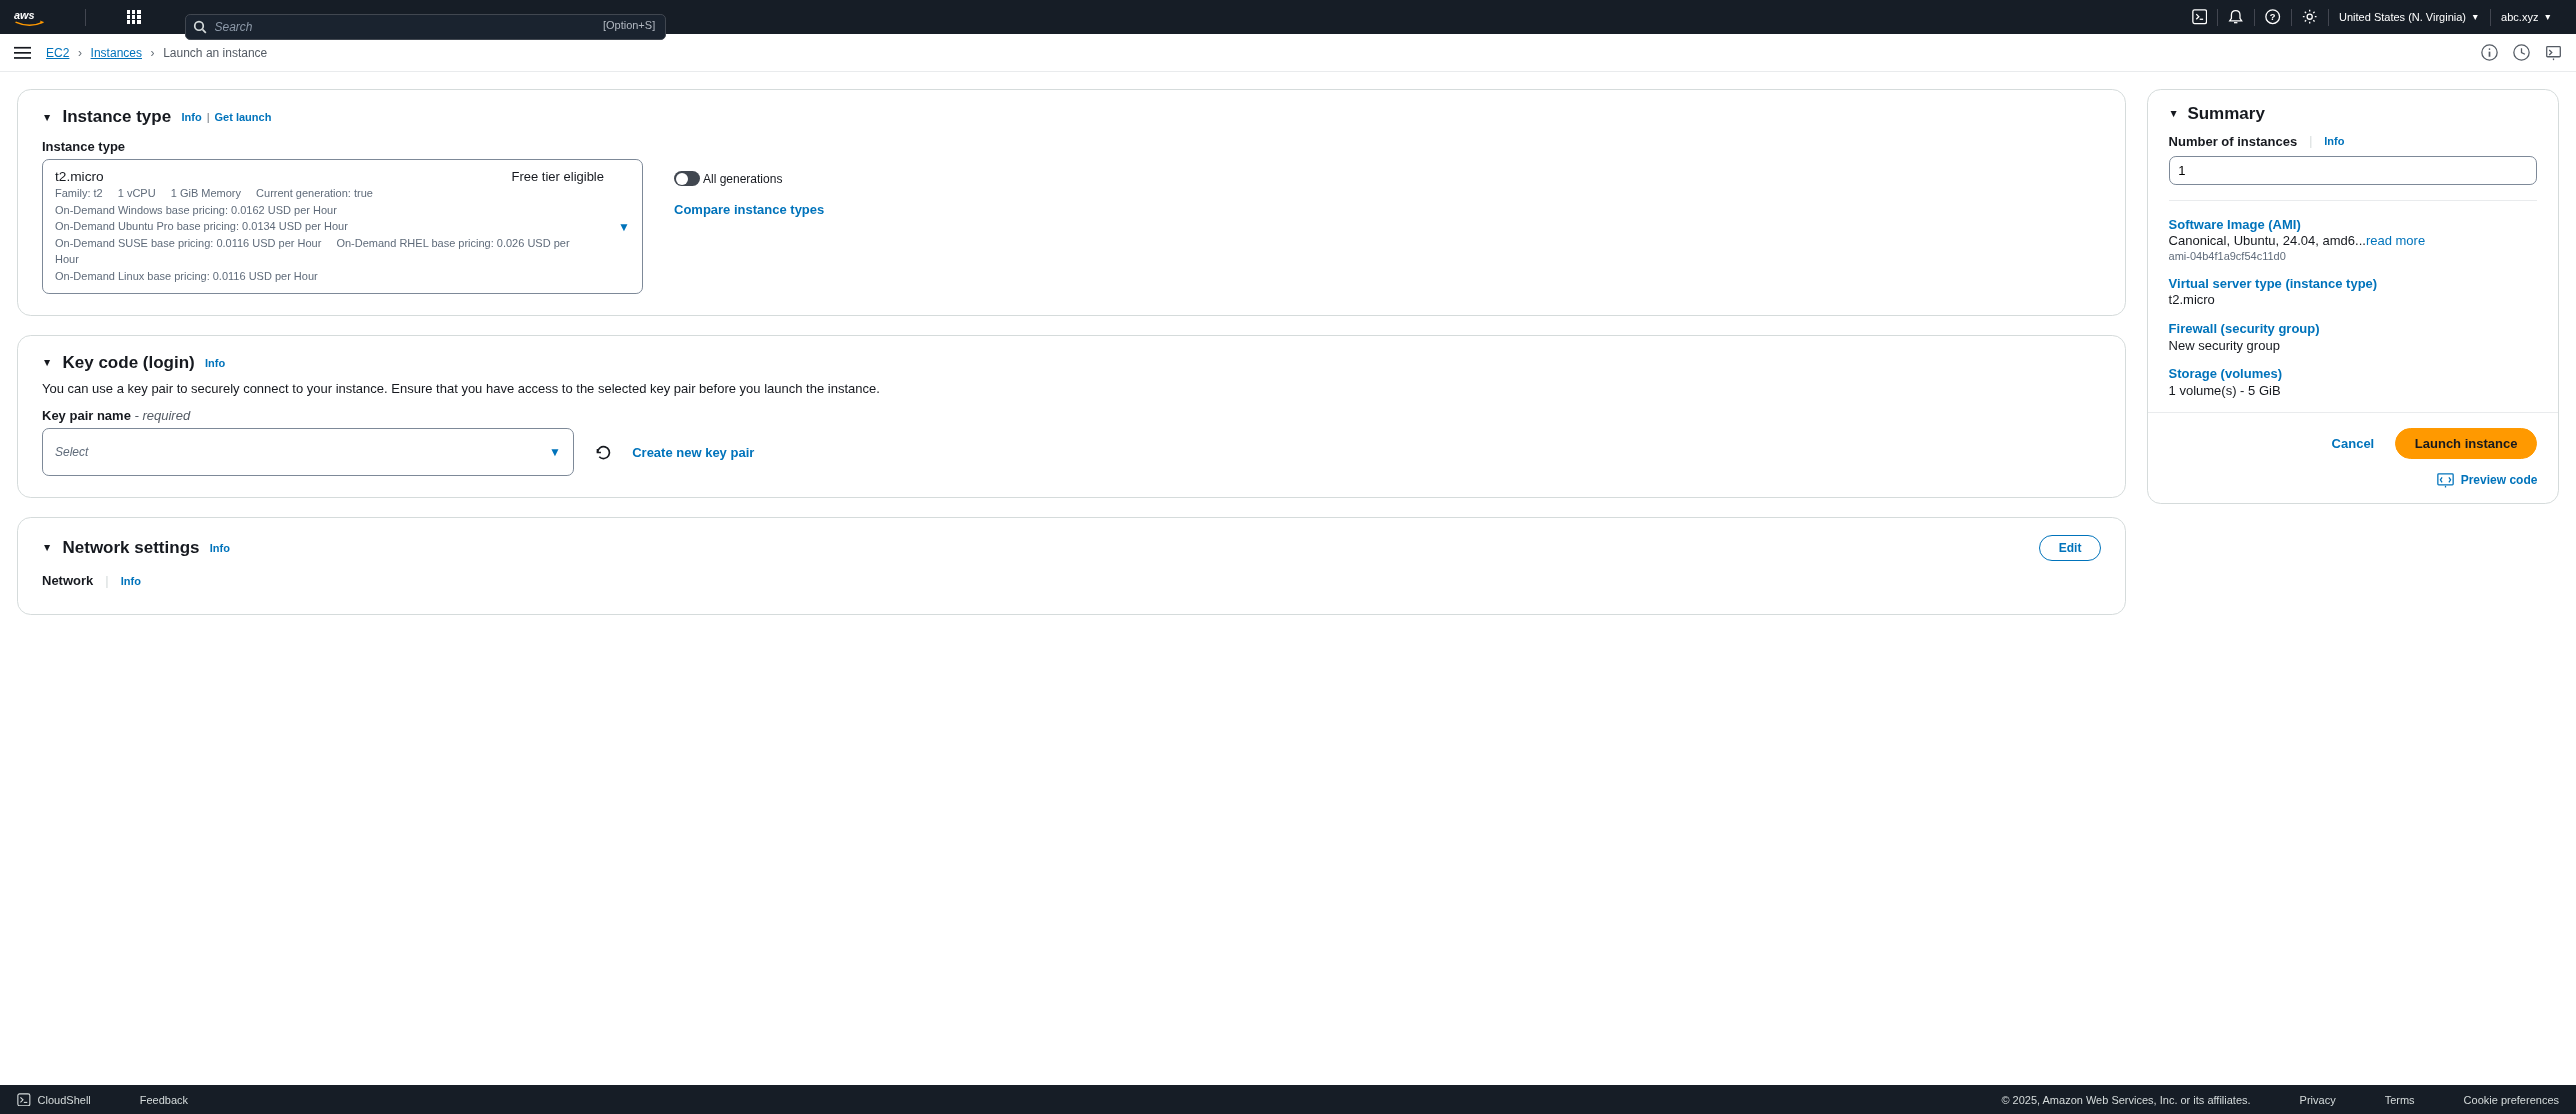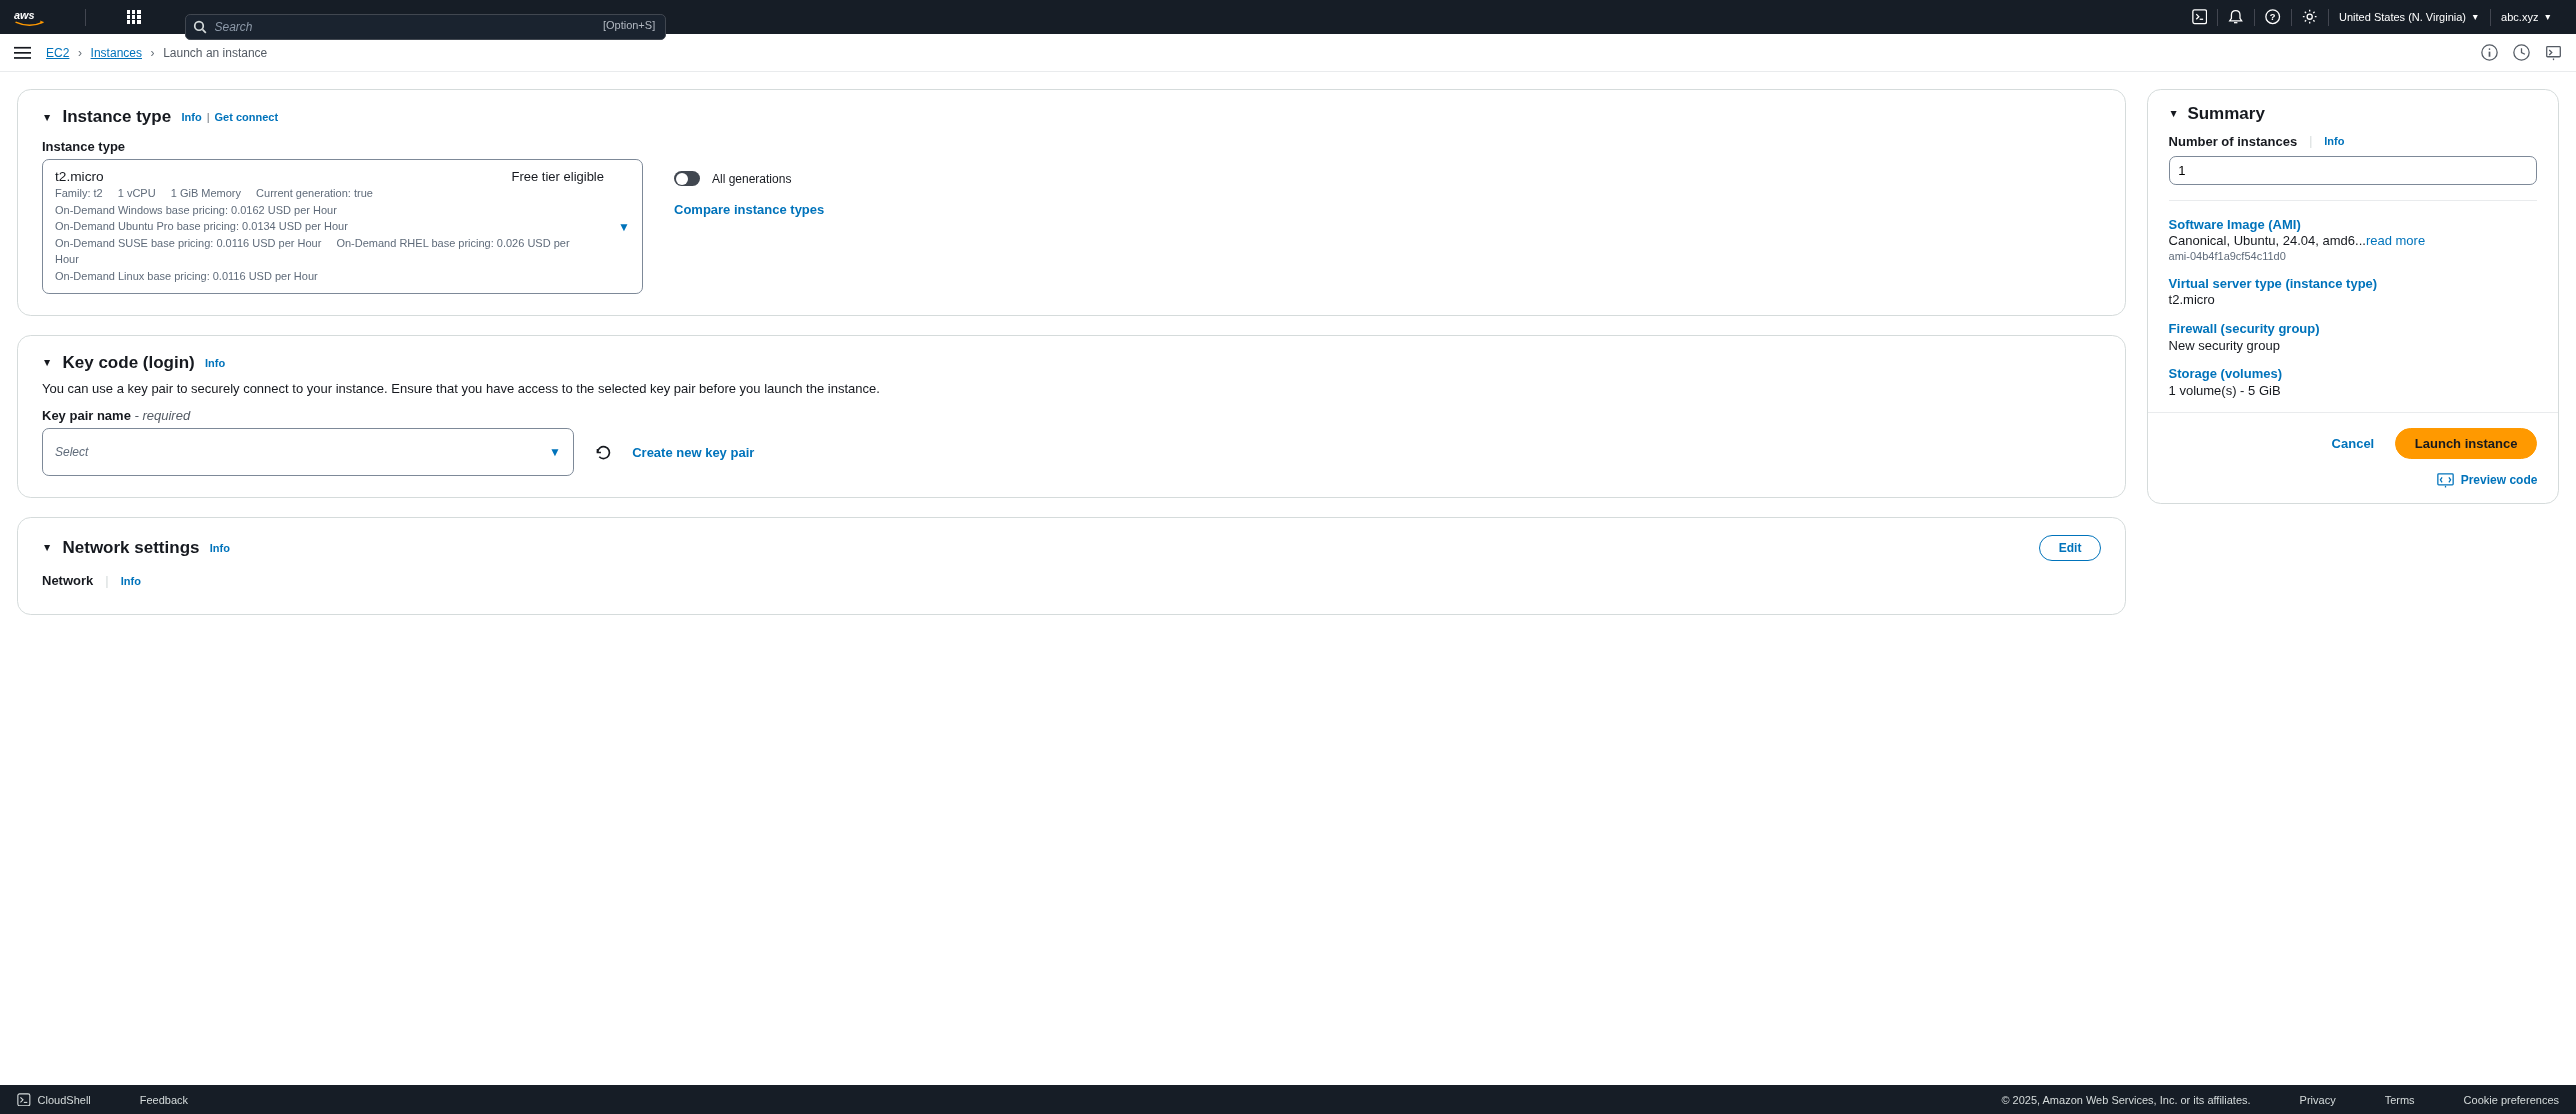--- a/index.html
+++ b/index.html
@@ -48,21 +48,21 @@
 
 .instance-select-row { display: flex; gap: 31px; align-items: flex-start; }
 .instance-dropdown { border: 1.7px solid #7d8998; border-radius: 6.9px; padding: 8.6px 38px 8.6px 12px; flex: 0 0 601px; position: relative; cursor: pointer; background: #fff; }
 .instance-dropdown .dd-caret { position: absolute; right: 12px; top: 50%; transform: translateY(-50%); color: #0073bb; }
 .inst-name { font-size: 13.7px; }
 .inst-free { position: absolute; right: 38px; top: 8.6px; font-size: 13px; }
 .inst-specs { color: #5f6b7a; font-size: 11px; line-height: 1.5; margin-top: 1.7px; }
 .inst-specs span { margin-right: 12px; }
 
 .side-actions { display: flex; flex-direction: column; gap: 15.4px; padding-top: 12px; }
-.toggle-row { display: flex; align-items: center; gap: 12px; }
+.toggle-row { display: flex; align-items: center; gap: 3px; }
 .toggle { width: 26px; height: 15.4px; border-radius: 7.7px; background: #414750; position: relative; cursor: pointer; }
 .toggle::after { content: ""; position: absolute; width: 12px; height: 12px; background: #fff; border-radius: 50%; top: 1.7px; left: 1.7px; }
 .action-link { color: #0073bb; font-weight: 700; font-size: 13px; cursor: pointer; }
 .cost-note { color: #0073bb; font-weight: 700; font-size: 13px; margin-top: 12px; cursor: pointer; }
 
 .desc-text { color: #16191f; font-size: 13px; margin-top: 8.6px; }
 
 .select-row { display: flex; align-items: center; gap: 20.6px; margin-top: 3.4px; }
 .select-box { border: 1.7px solid #7d8998; border-radius: 6.9px; height: 48px; flex: 0 0 532px; display: flex; align-items: center; padding: 0 12px; position: relative; cursor: pointer; }
 .select-box .placeholder { color: #5f6b7a; font-style: italic; }
@@ -217,21 +217,21 @@
 <div class="workarea">
   <div class="left-col">
 
     <div class="panel">
       <div class="panel-header">
         <span class="caret-toggle">▼</span>
         <span class="panel-title">Instance type</span>
         <span>
           <a class="info-link">Info</a>
           <span class="info-sep">|</span>
-          <a class="info-link">Get connect</a>
+          <a class="info-link">Get launch</a>
         </span>
       </div>
       <div class="field-label">Instance type</div>
       <div class="instance-select-row">
         <div class="instance-dropdown">
           <div class="inst-name">t2.micro</div>
           <div class="inst-free">Free tier eligible</div>
           <div class="inst-specs">
             <div>
               <span>Family: t2</span>

